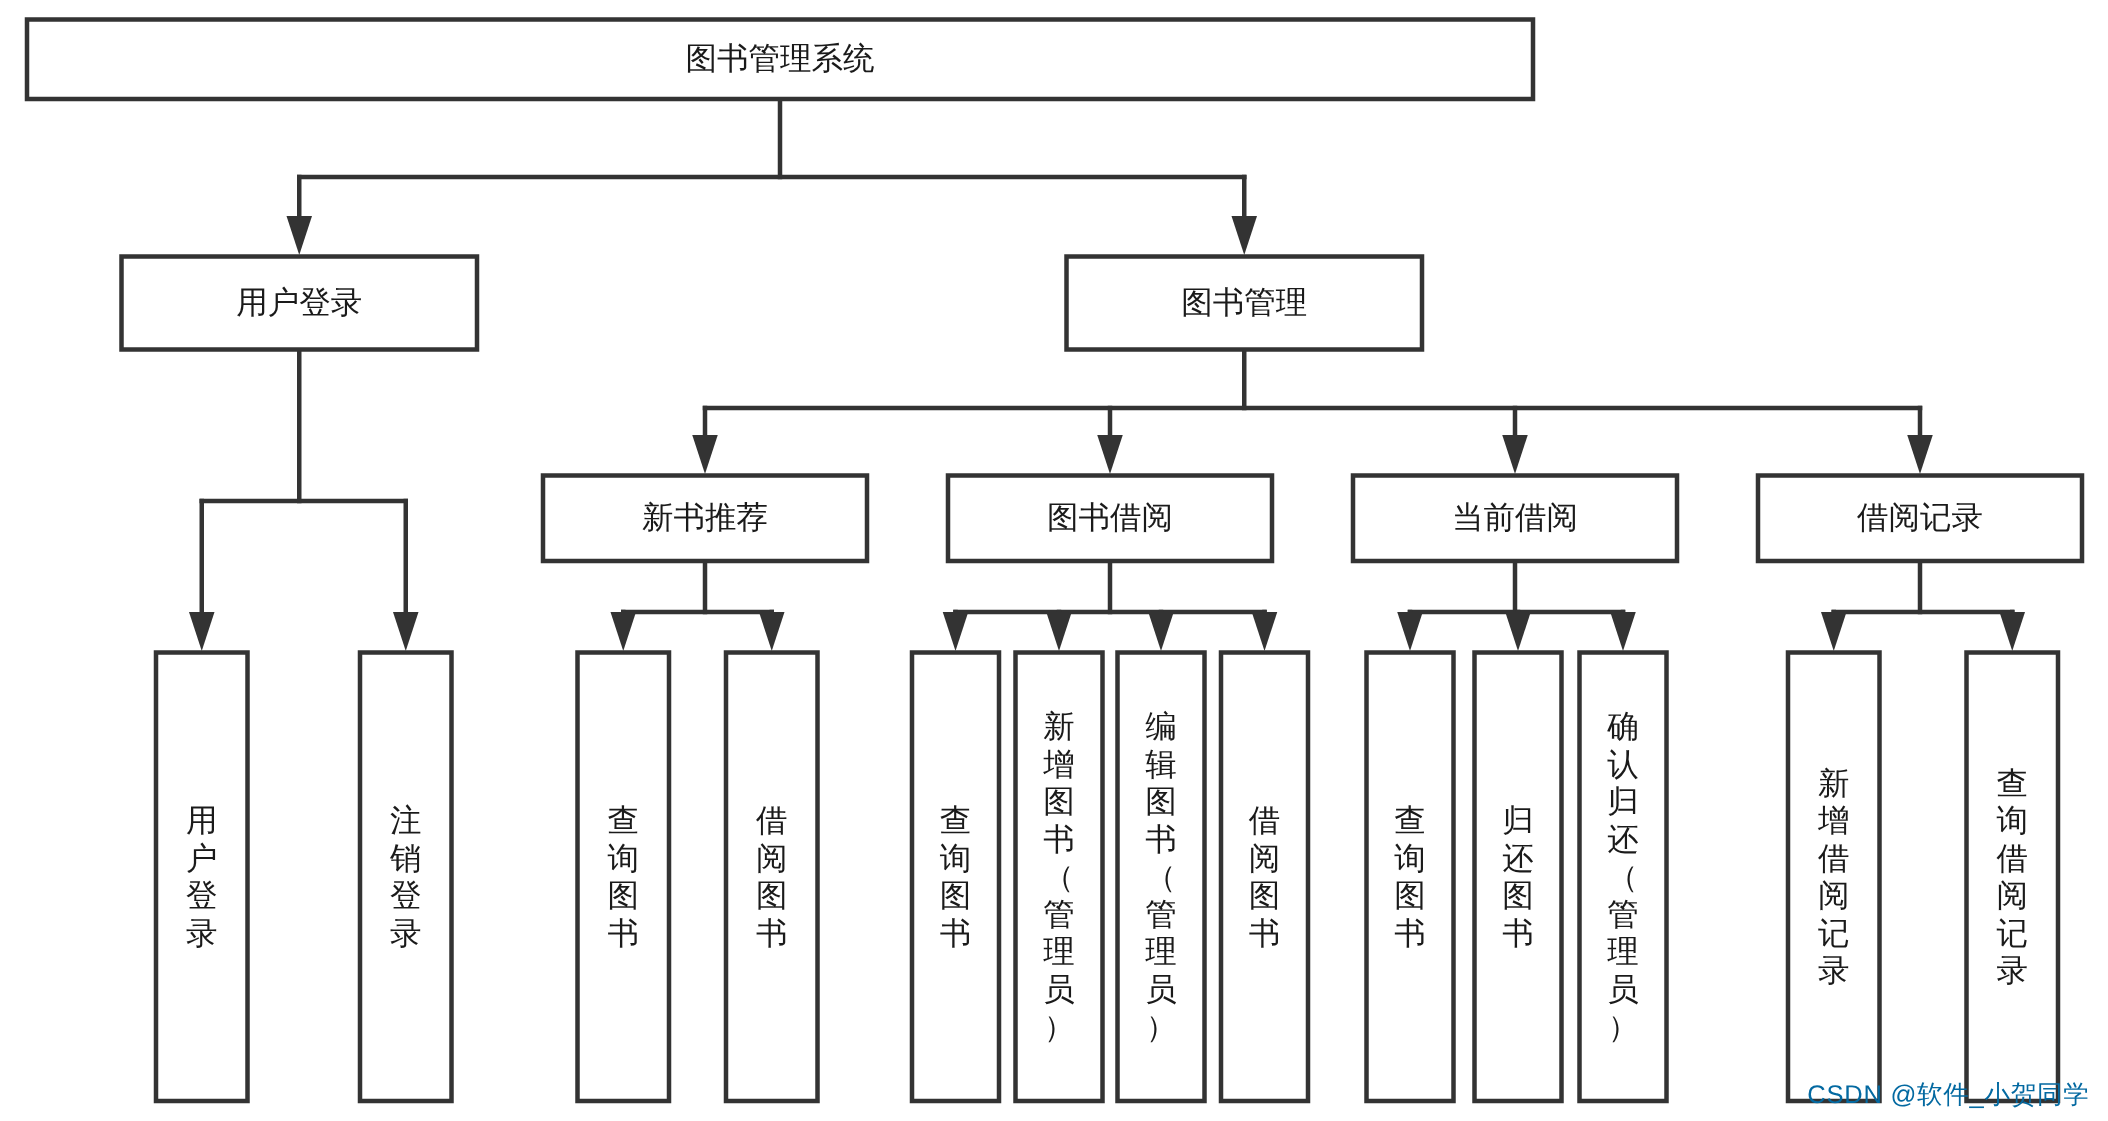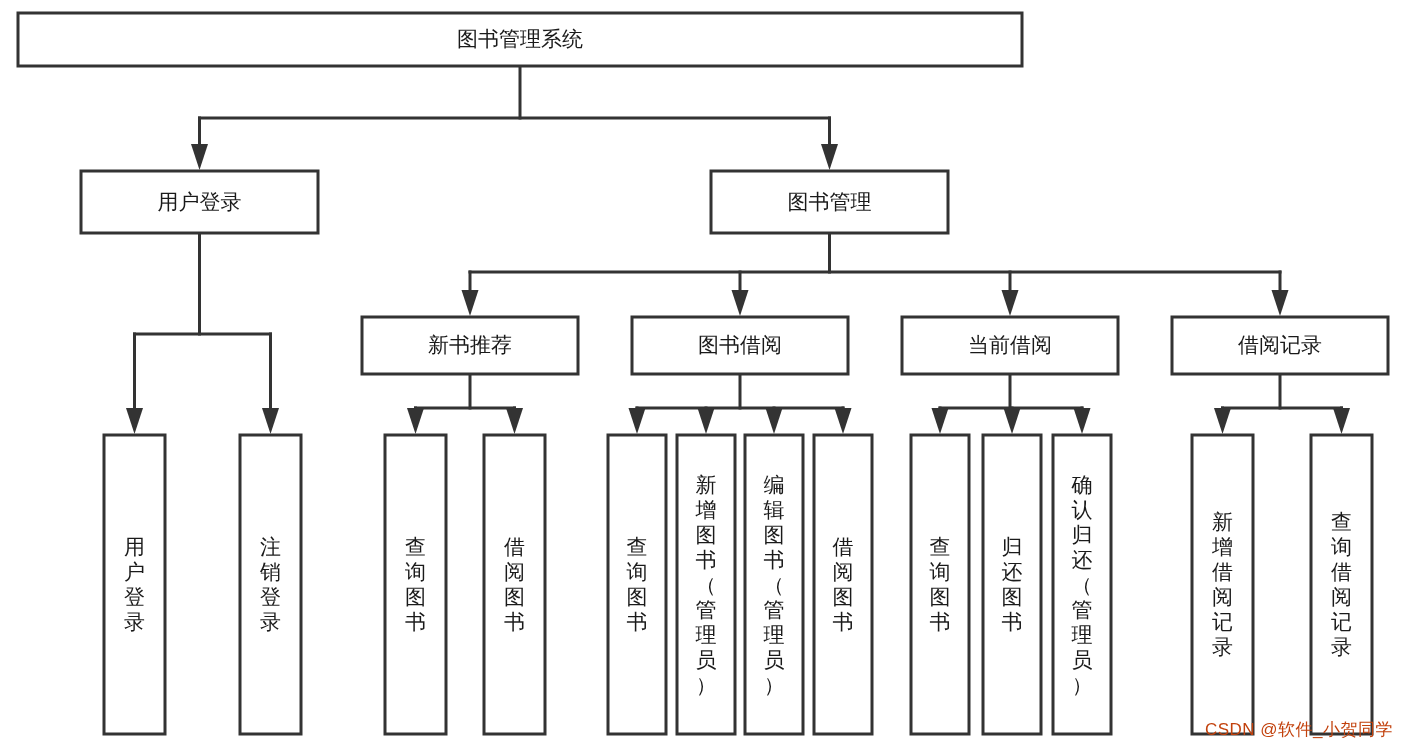--- a/index.html
+++ b/index.html
@@ -52,21 +52,21 @@
     font-family: "Liberation Sans", "DejaVu Sans", sans-serif;
     font-size: 21px;
     text-anchor: middle;
   }
   .watermark {
     position: absolute;
     right: 12px;
     bottom: 6px;
     font-family: "Liberation Sans", "DejaVu Sans", sans-serif;
     font-size: 17px;
-    color: #c2410c;
+    color: #0369a1;
     letter-spacing: 0.5px;
     white-space: nowrap;
     user-select: none;
   }
 </style>
 </head>
 <body>
 
 <div id="diagram-root">
   <svg class="diagram" id="diagram-svg" viewBox="0 0 1405 747" xmlns="http://www.w3.org/2000/svg">

